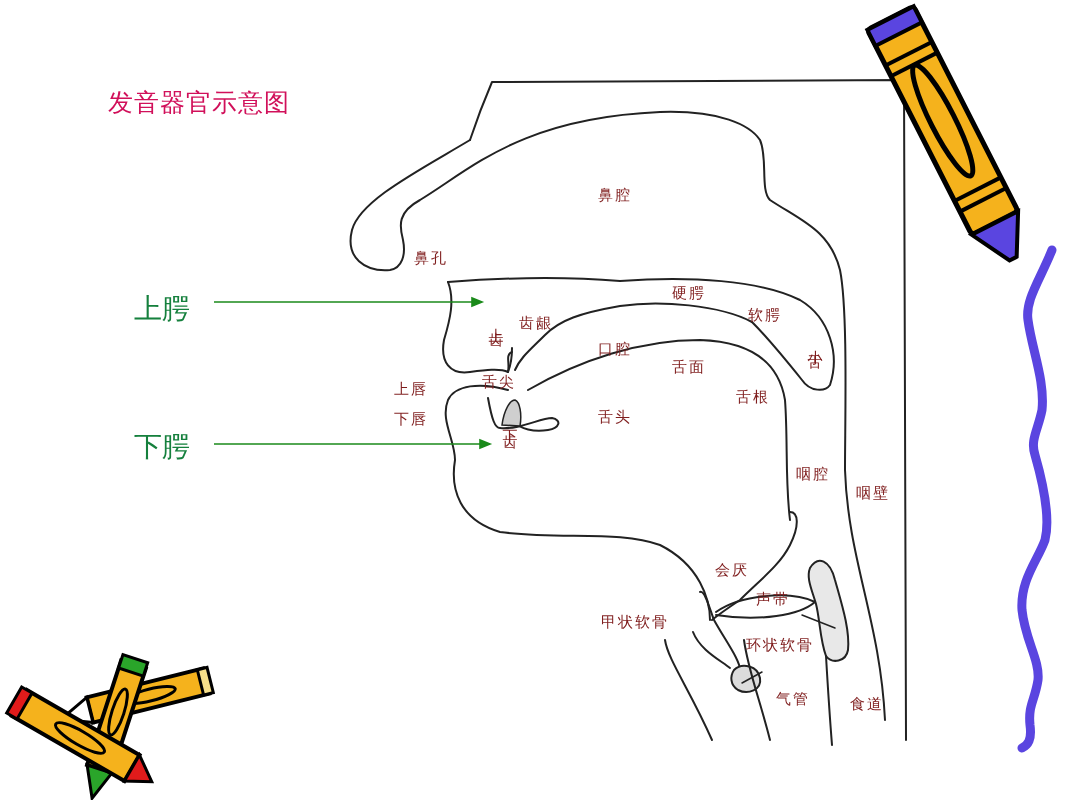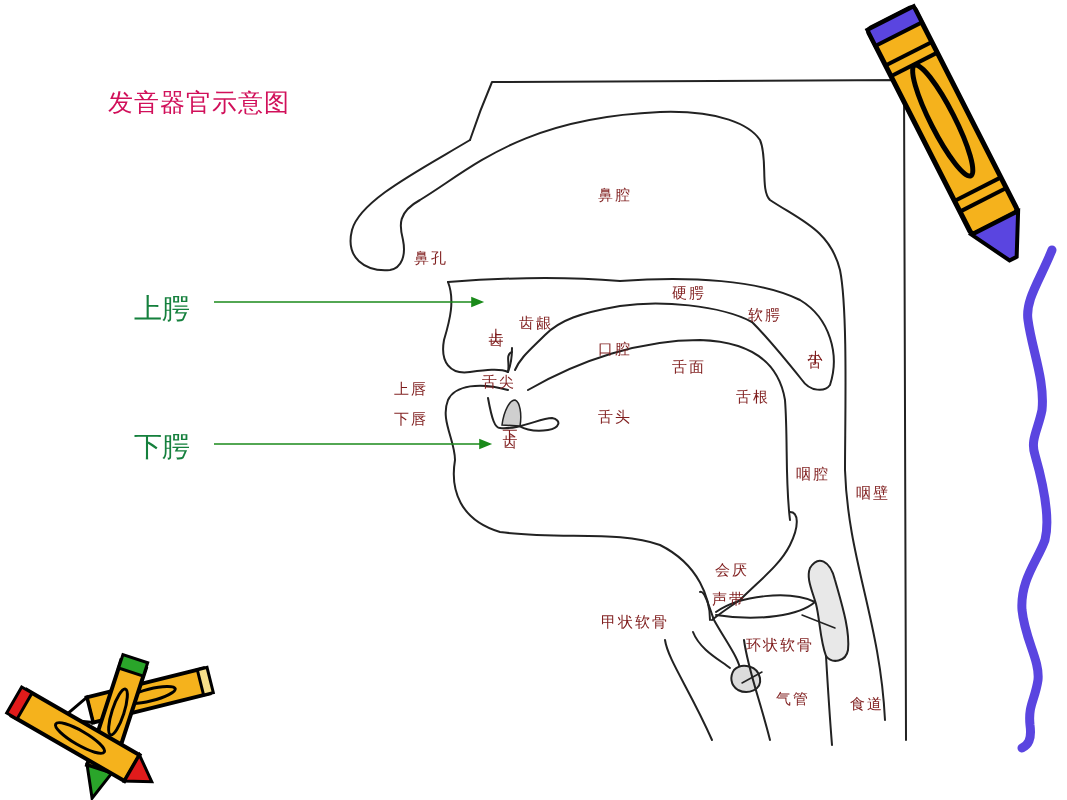--- a/index.html
+++ b/index.html
@@ -115,17 +115,17 @@
 <div class="lbl" style="left:394px;top:343px;margin-top:37px;">上唇</div>
 <div class="lbl" style="left:482px;top:373px;">舌尖</div>
 <div class="lbl" style="left:672px;top:358px;">舌面</div>
 <div class="lbl" style="left:736px;top:388px;">舌根</div>
 <div class="lbl" style="left:394px;top:410px;">下唇</div>
 <div class="lbl" style="left:598px;top:408px;">舌头</div>
 <div class="lbl v" style="left:500px;top:418px;">下齿</div>
 <div class="lbl" style="left:796px;top:465px;">咽腔</div>
 <div class="lbl" style="left:856px;top:484px;">咽壁</div>
 <div class="lbl" style="left:715px;top:545px;margin-top:16px;">会厌</div>
-<div class="lbl" style="left:712px;top:590px;text-align:right;">声带</div>
+<div class="lbl" style="left:756px;top:590px;text-align:right;">声带</div>
 <div class="lbl" style="left:601px;top:613px;">甲状软骨</div>
 <div class="lbl" style="left:746px;top:636px;">环状软骨</div>
 <div class="lbl" style="left:776px;top:690px;">气管</div>
 <div class="lbl" style="left:850px;top:695px;">食道</div>
 
 </body></html>

